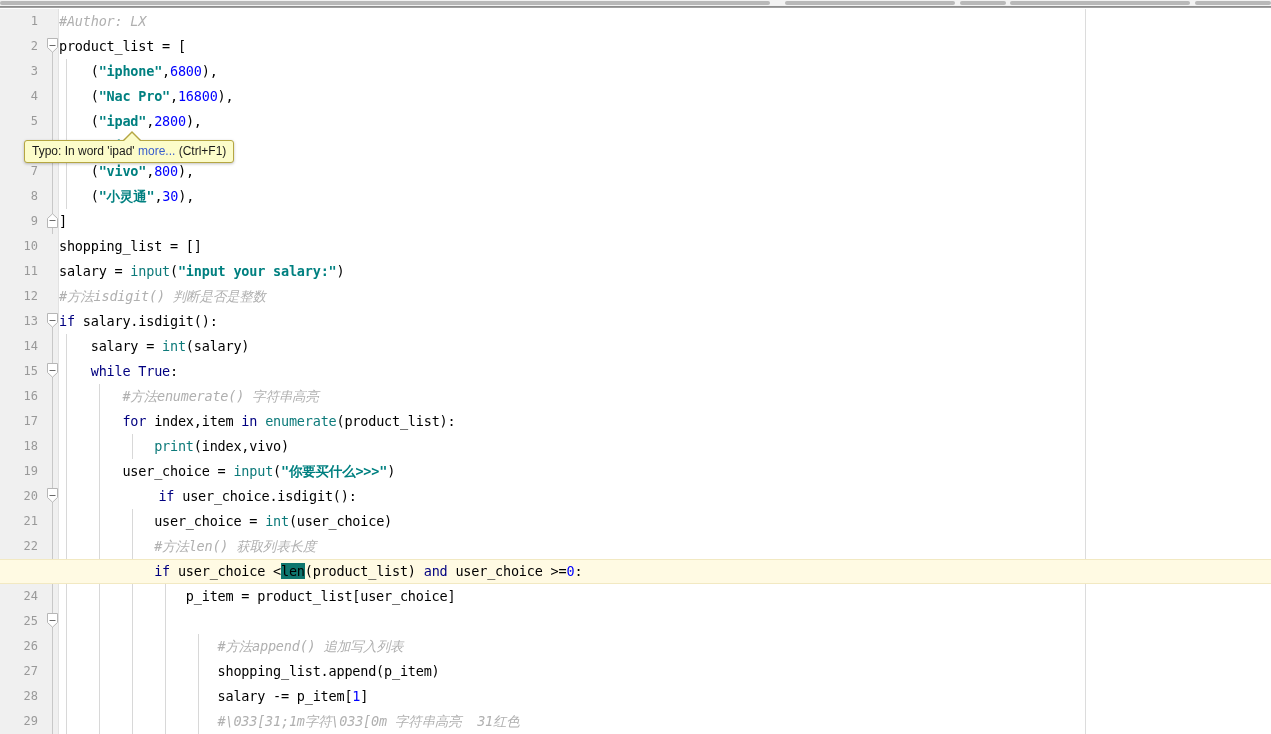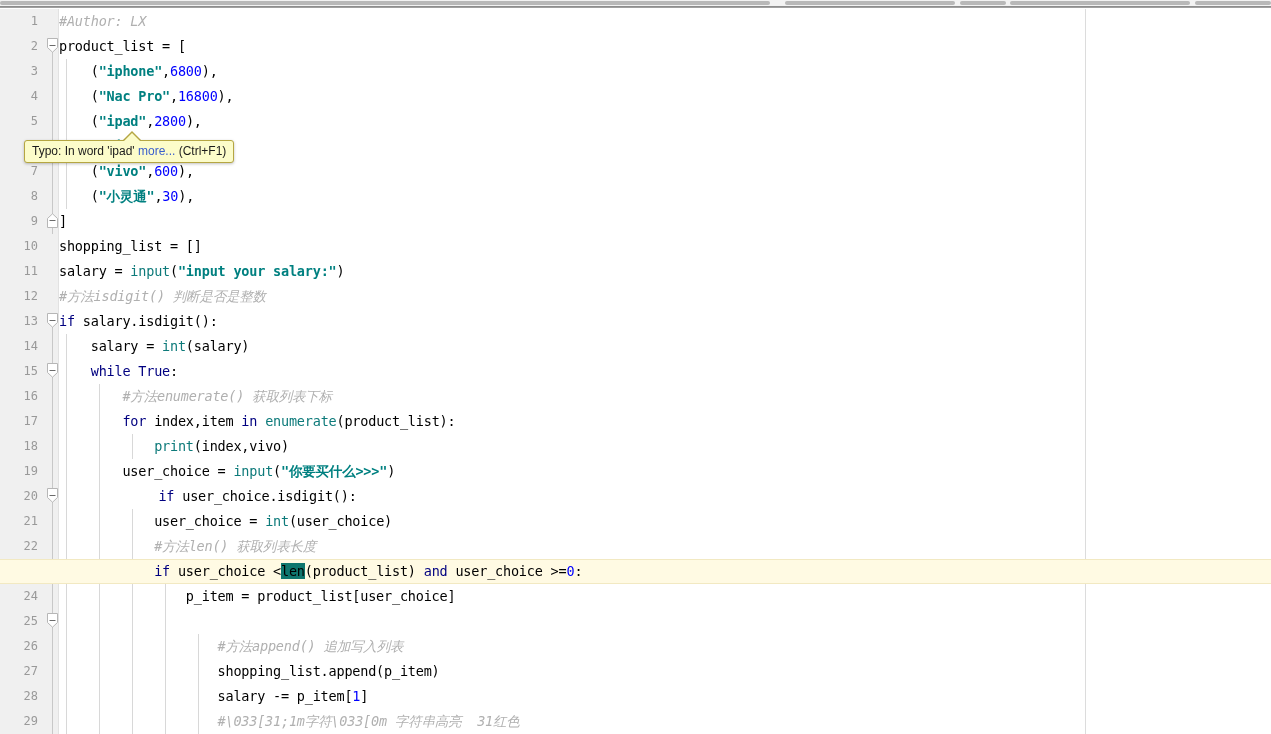--- a/index.html
+++ b/index.html
@@ -309,30 +309,30 @@
       <div class="guide" style="left: 40px; top: 375px; height: 350px;"></div>
       <div class="guide" style="left: 7px; top: 325px; height: 400px;"></div>
       <div class="guide" style="left: 7px; top: 50px; height: 150px;"></div>
     <div id="margin-guide"></div>
   <div class="line" style="top: 0px;"><span class="cmt">#Author: LX</span></div>
       <div class="line" style="top: 25px;"><span class="plain">product_list = [</span></div>
       <div class="line" style="top: 50px;"><span class="plain">    (</span><span class="str">"iphone"</span><span class="plain">,</span><span class="num">6800</span><span class="plain">),</span></div>
       <div class="line" style="top: 75px;"><span class="plain">    (</span><span class="str">"Nac Pro"</span><span class="plain">,</span><span class="num">16800</span><span class="plain">),</span></div>
       <div class="line" style="top: 100px;"><span class="plain">    (</span><span class="str">"ipad"</span><span class="plain">,</span><span class="num">2800</span><span class="plain">),</span></div>
       <div class="line" style="top: 125px;"><span class="plain">    (</span><span class="str">"mi"</span><span class="plain">,</span><span class="num">1200</span><span class="plain">),</span></div>
-      <div class="line" style="top: 150px;"><span class="plain">    (</span><span class="str">"vivo"</span><span class="plain">,</span><span class="num">600</span><span class="plain">),</span></div>
+      <div class="line" style="top: 150px;"><span class="plain">    (</span><span class="str">"vivo"</span><span class="plain">,</span><span class="num">800</span><span class="plain">),</span></div>
       <div class="line" style="top: 175px;"><span class="plain">    (</span><span class="str">"小灵通"</span><span class="plain">,</span><span class="num">30</span><span class="plain">),</span></div>
       <div class="line" style="top: 200px;"><span class="plain">]</span></div>
       <div class="line" style="top: 225px;"><span class="plain">shopping_list = []</span></div>
       <div class="line" style="top: 250px;"><span class="plain">salary = </span><span class="fn">input</span><span class="plain">(</span><span class="str">"input your salary:"</span><span class="plain">)</span></div>
       <div class="line" style="top: 275px;"><span class="cmt">#方法isdigit() 判断是否是整数</span></div>
       <div class="line" style="top: 300px;"><span class="kw">if</span><span class="plain"> salary.isdigit():</span></div>
       <div class="line" style="top: 325px;"><span class="plain">    salary = </span><span class="fn">int</span><span class="plain">(salary)</span></div>
       <div class="line" style="top: 350px;"><span class="plain">    </span><span class="kw">while True</span><span class="plain">:</span></div>
-      <div class="line" style="top: 375px;"><span class="cmt">        #方法enumerate() 获取列表下标</span></div>
+      <div class="line" style="top: 375px;"><span class="cmt">        #方法enumerate() 字符串高亮</span></div>
       <div class="line" style="top: 400px;"><span class="plain">        </span><span class="kw">for</span><span class="plain"> index,item </span><span class="kw">in</span><span class="plain"> </span><span class="fn">enumerate</span><span class="plain">(product_list):</span></div>
       <div class="line" style="top: 425px;"><span class="plain">            </span><span class="fn">print</span><span class="plain">(index,vivo)</span></div>
       <div class="line" style="top: 450px;"><span class="plain">        user_choice = </span><span class="fn">input</span><span class="plain">(</span><span class="str">"你要买什么&gt;&gt;&gt;"</span><span class="plain">)</span></div>
       <div class="line" style="top: 475px; margin-left: 36px;"><span class="plain">        </span><span class="kw">if</span><span class="plain"> user_choice.isdigit():</span></div>
       <div class="line" style="top: 525px;"><span class="cmt">            #方法len() 获取列表长度</span></div>
       <div class="line" style="top: 500px;"><span class="plain">            user_choice = </span><span class="fn">int</span><span class="plain">(user_choice)</span></div>
       <div class="caret-row" style="top: 550px;"></div>
       <div class="caret-row-border-t" style="top: 550px;"></div>
       <div class="caret-row-border-b" style="top: 574px;"></div>
       <div class="line" style="top: 550px;"><span class="plain">            </span><span class="kw">if</span><span class="plain"> user_choice &lt;</span><span class="sel">len</span><span class="plain">(product_list) </span><span class="kw">and</span><span class="plain"> user_choice &gt;=</span><span class="num">0</span><span class="plain">:</span></div>

